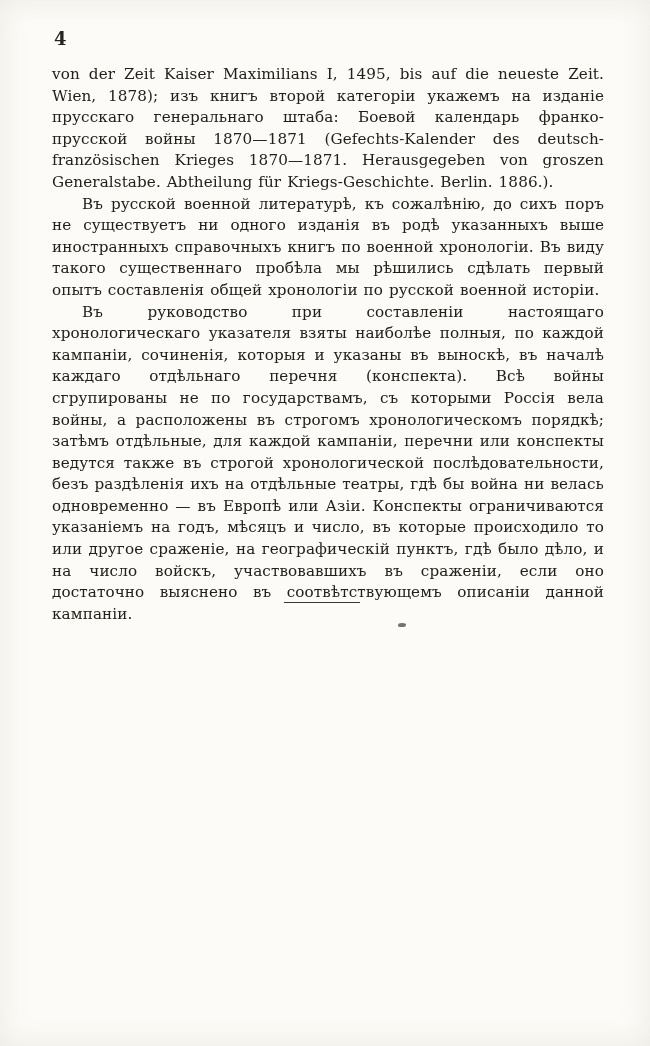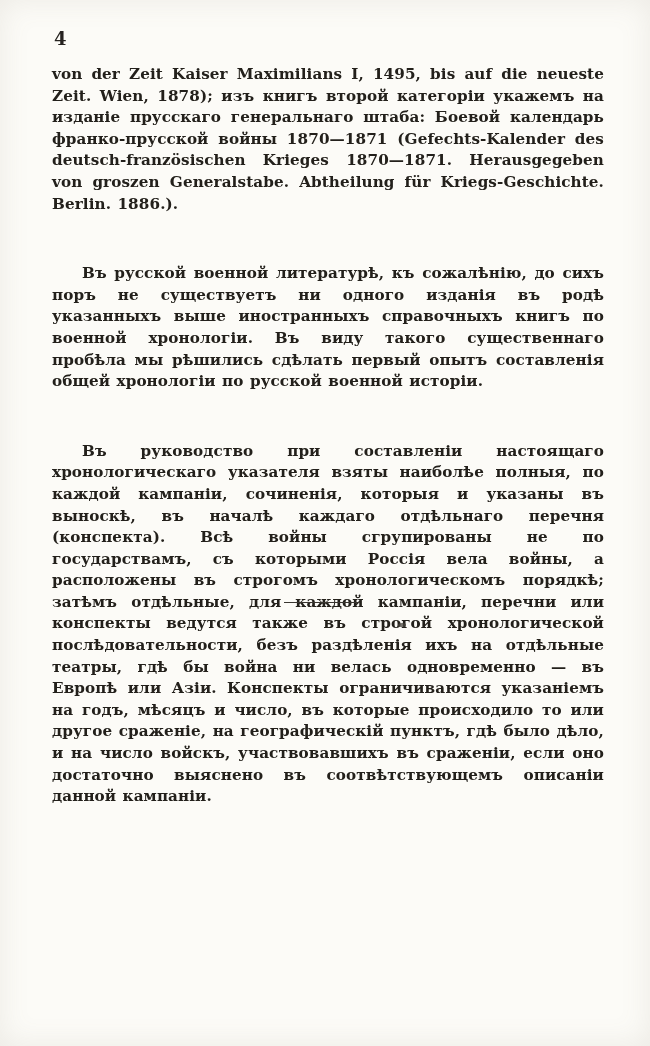--- a/index.html
+++ b/index.html
@@ -29,29 +29,28 @@
   .text-block {
     position: absolute;
     top: 64px;
     left: 52px;
     width: 552px;
   }
   .text-block p {
     margin: 0;
     font-size: 15.2px;
     line-height: 21.6px;
-    font-weight: bold;
+    font-weight: normal;
     text-align: justify;
     letter-spacing: 0.1px;
     word-spacing: 1px;
     color: #23201b;
   }
   .text-block p.indent {
     text-indent: 30px;
-    margin-top: 48px;
   }
   .divider {
     position: absolute;
     top: 602px;
     left: 284px;
     width: 76px;
     height: 0;
     border-top: 1.6px solid #3a3631;
   }
   .ink-smudge {

